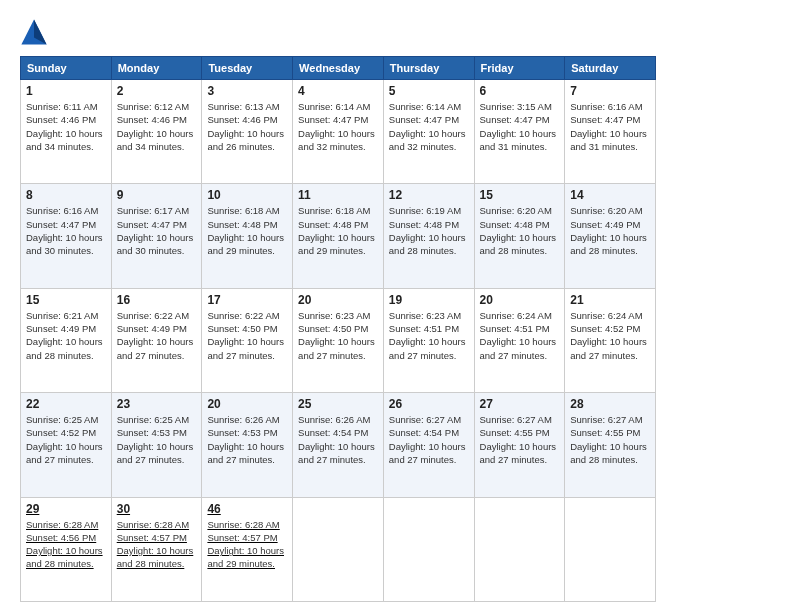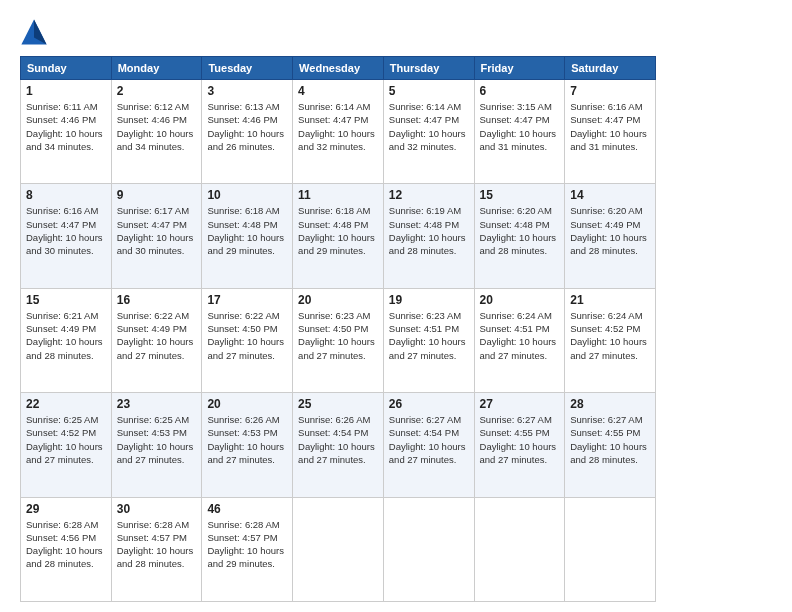--- a/index.html
+++ b/index.html
@@ -86,20 +86,21 @@
     }
     .day-info {
       color: #333;
       line-height: 1.4;
     }
     .empty-cell {
       background: #fff !important;
     }
     .last-row td {
       min-height: 70px;
+      text-decoration: underline;
     }
   </style>
 </head>
 <body>
 
 <div class="page">
   <div class="header">
     <div class="logo">
       <svg class="logo-icon" viewBox="0 0 40 40">
         <polygon points="20,2 38,38 2,38" fill="#1a5fb4"></polygon>

